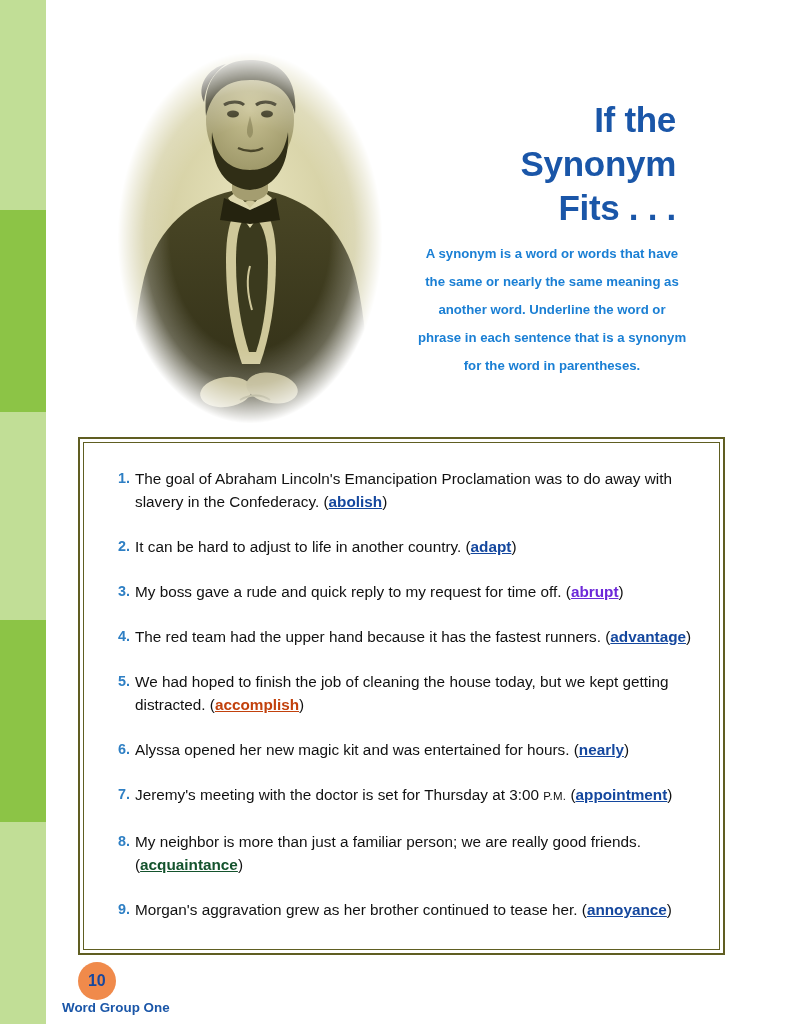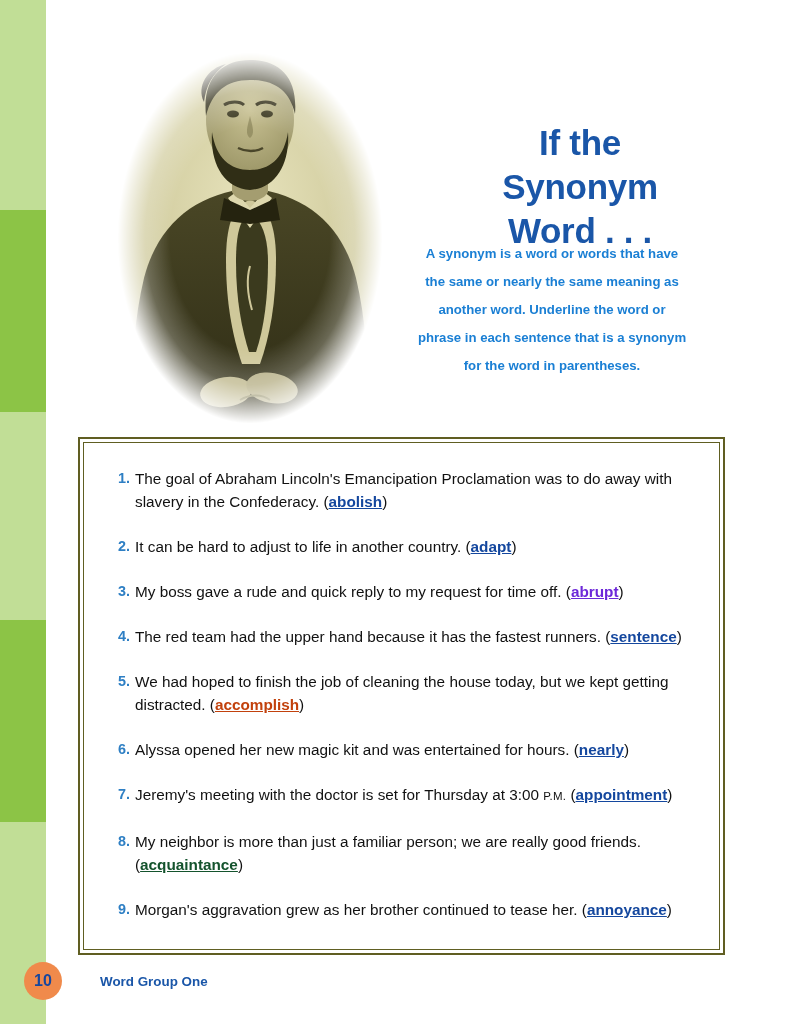--- a/index.html
+++ b/index.html
@@ -44,25 +44,24 @@
     border-radius: 50% / 50%;
     overflow: hidden;
     background: #d9d5ab;
     -webkit-mask-image: radial-gradient(ellipse 46% 46% at 50% 50%, #000 58%, rgba(0,0,0,0.75) 76%, rgba(0,0,0,0) 96%);
     mask-image: radial-gradient(ellipse 46% 46% at 50% 50%, #000 58%, rgba(0,0,0,0.75) 76%, rgba(0,0,0,0) 96%);
   }
 
   
   #title-block {
     position: absolute;
-    left: 440px;
+    left: 396px;
     top: 98px;
     width: 280px;
-    text-align: center;
-    margin-top: 23px;
+    text-align: right;
   }
   #title-block .tline {
     font-size: 35px;
     font-weight: bold;
     line-height: 44px;
     letter-spacing: -0.3px;
   }
 
   #instructions {
     position: absolute;
@@ -120,20 +119,21 @@
   .item-text b { font-weight: bold; text-decoration: underline; }
   .smallcaps { font-size: 11.5px; letter-spacing: 0.2px; }
 
   
   #footer {
     position: absolute;
     left: 24px;
     top: 962px;
     display: flex;
     align-items: center;
+    flex-direction: column;
   }
   #page-badge {
     width: 38px;
     height: 38px;
     border-radius: 50%;
     color: #17479e;
     font-size: 16px;
     font-weight: bold;
     display: flex;
     align-items: center;
@@ -210,21 +210,21 @@
       <ellipse cx="126" cy="364" rx="26" ry="15" fill="#bdb68a" transform="rotate(-8 126 364)"></ellipse>
       <ellipse cx="172" cy="360" rx="26" ry="15" fill="#b5ae84" transform="rotate(10 172 360)"></ellipse>
       <path d="M140 372 C 150 366, 162 366, 170 372" stroke="#8f8a60" stroke-width="2" fill="none"></path>
     </svg>
   </div>
 </div>
 
 <div id="title-block">
   <div class="tline" style="color: rgb(26, 86, 168);">If the</div>
   <div class="tline" style="color: rgb(26, 86, 168);">Synonym</div>
-  <div class="tline" style="color: rgb(26, 86, 168);">Word . . .</div>
+  <div class="tline" style="color: rgb(26, 86, 168);">Fits . . .</div>
 </div>
 
 <div id="instructions" style="color: rgb(26, 127, 212);"><span>A </span><b>synonym</b><span> is a word or words that have the same or nearly the same meaning as another word. Underline the word or phrase in each sentence that is a synonym for the word in parentheses.</span></div>
 
 <div id="exercise-box" style="border-color: rgb(96, 94, 34);">
   <div id="exercise-inner" style="border-color: rgb(96, 94, 34);">
     <div id="items">
         <div class="item">
           <span class="item-num" style="color: rgb(46, 127, 196);">1.</span>
           <span class="item-text">The goal of Abraham Lincoln's Emancipation Proclamation was to do away with slavery in the Confederacy. (<b style="color: rgb(20, 71, 158);">abolish</b>)</span>
@@ -232,21 +232,21 @@
         <div class="item">
           <span class="item-num" style="color: rgb(46, 127, 196);">2.</span>
           <span class="item-text">It can be hard to adjust to life in another country. (<b style="color: rgb(20, 71, 158);">adapt</b>)</span>
         </div>
         <div class="item">
           <span class="item-num" style="color: rgb(46, 127, 196);">3.</span>
           <span class="item-text">My boss gave a rude and quick reply to my request for time off. (<b style="color: #6d28d9;">abrupt</b>)</span>
         </div>
         <div class="item">
           <span class="item-num" style="color: rgb(46, 127, 196);">4.</span>
-          <span class="item-text">The red team had the upper hand because it has the fastest runners. (<b style="color: rgb(20, 71, 158);">sentence</b>)</span>
+          <span class="item-text">The red team had the upper hand because it has the fastest runners. (<b style="color: rgb(20, 71, 158);">advantage</b>)</span>
         </div>
         <div class="item">
           <span class="item-num" style="color: rgb(46, 127, 196);">5.</span>
           <span class="item-text">We had hoped to finish the job of cleaning the house today, but we kept getting distracted. (<b style="color: #c2410c;">accomplish</b>)</span>
         </div>
         <div class="item">
           <span class="item-num" style="color: rgb(46, 127, 196);">6.</span>
           <span class="item-text">Alyssa opened her new magic kit and was entertained for hours. (<b style="color: rgb(20, 71, 158);">nearly</b>)</span>
         </div>
         <div class="item">

